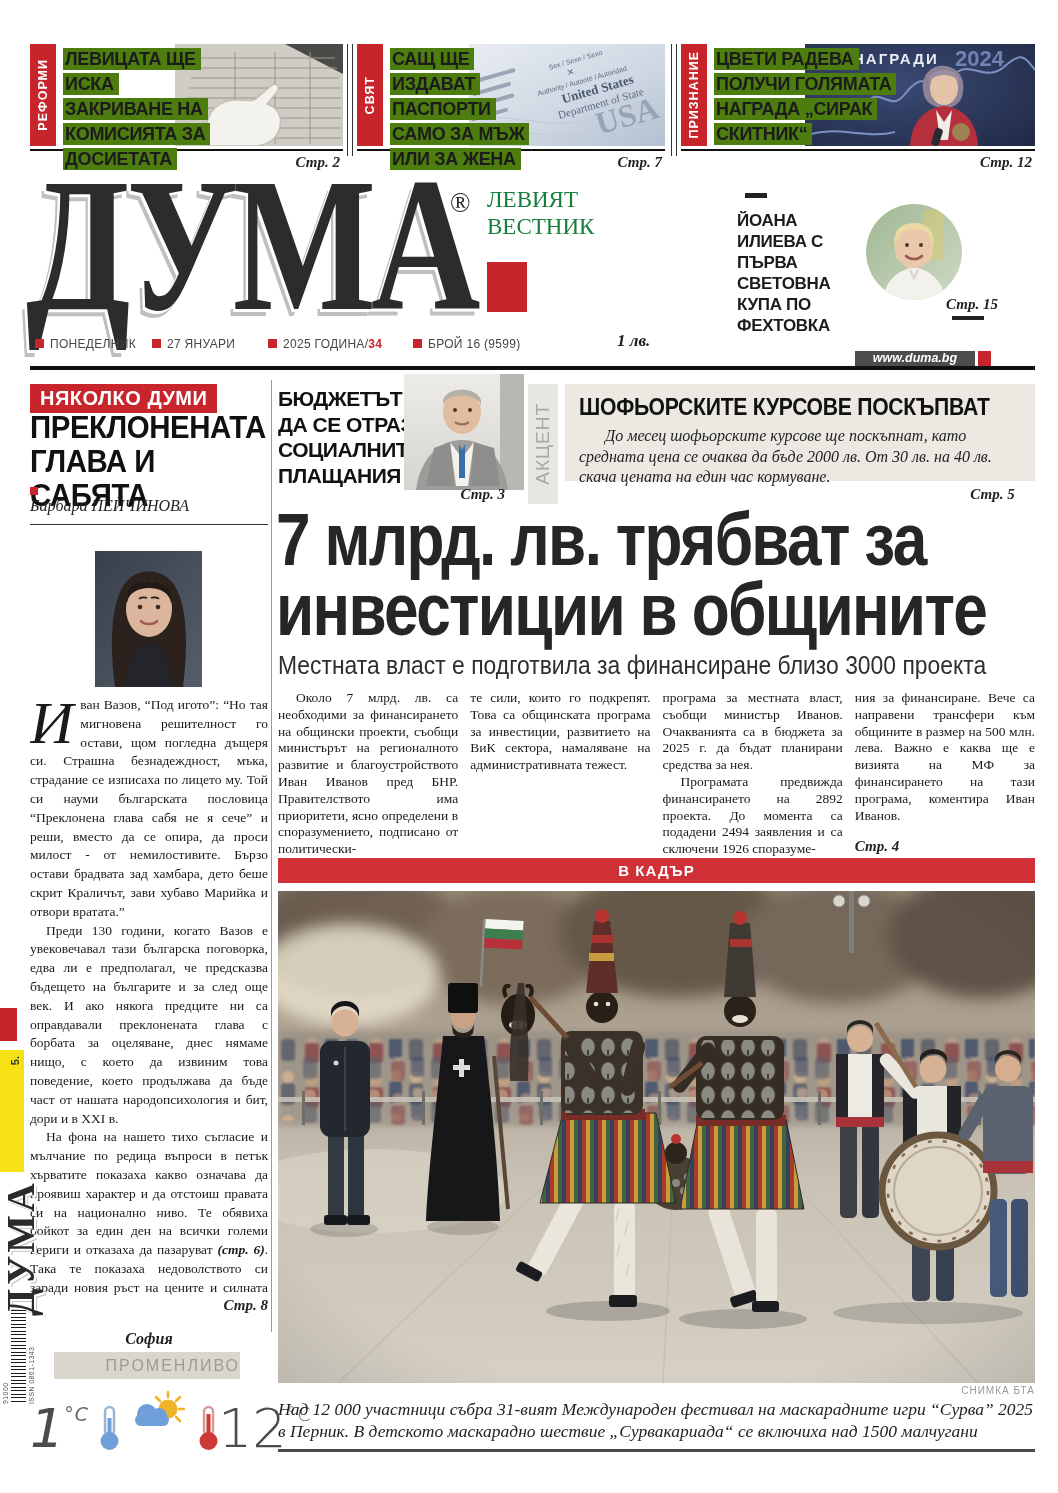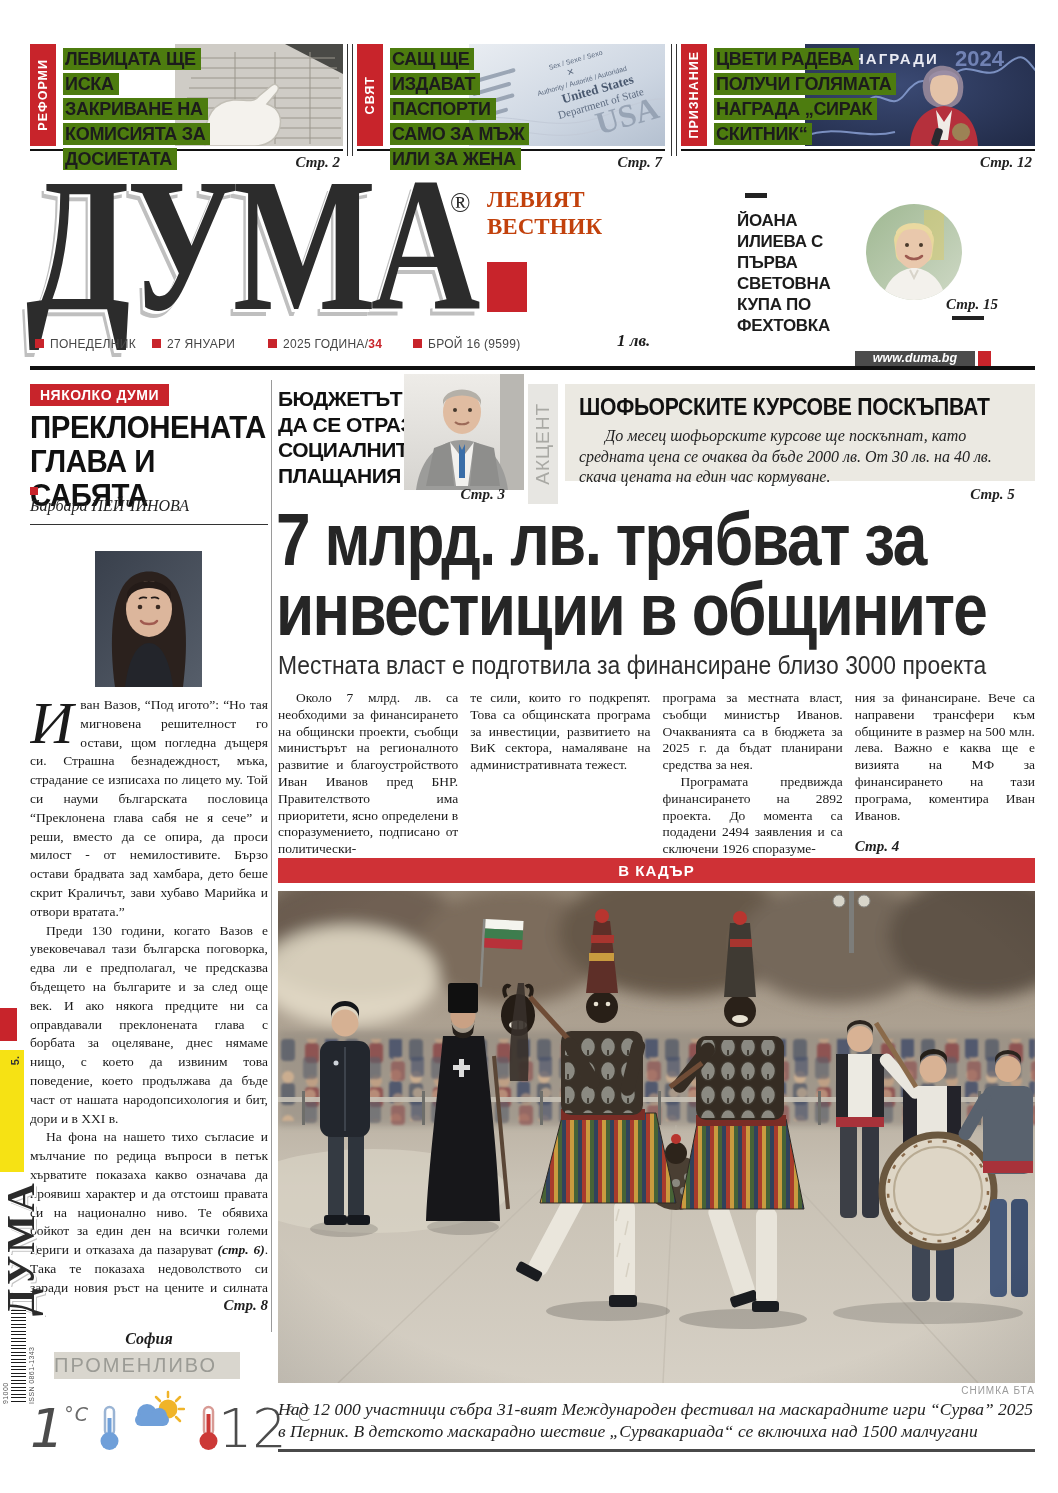--- a/index.html
+++ b/index.html
@@ -21,22 +21,22 @@
          box-decoration-break:clone;}
   .teaser-rule{position:absolute;left:0;right:0;top:105px;border-top:2px solid #111;}
   .teaser-page{position:absolute;right:3px;top:110px;}
   .vsep{position:absolute;top:44px;height:112px;width:4px;border-left:1.5px solid #333;border-right:1.5px solid #333;}
 
   
   .logo{position:absolute;left:26px;top:150px;font-family:"Liberation Serif",serif;font-weight:bold;
         font-size:190px;line-height:190px;letter-spacing:-7px;color:#2c2c2c;transform:scaleX(0.80);
         transform-origin:left top;text-shadow:-3px 3px 0 #ffffff,-6px 7px 0 #bfbfbf;white-space:nowrap;}
   .regmark{position:absolute;left:450px;top:188px;font-family:"Liberation Serif",serif;font-size:27px;color:#2c2c2c;}
-  .tagline{position:absolute;left:487px;top:186px;font-family:"Liberation Serif",serif;font-weight:bold;
-        font-size:23px;line-height:27px;color:#c2410c;}
+  .tagline{position:absolute;left:487px;top:186px;font-family:"Liberation Serif",serif;font-weight:normal;
+        font-size:23px;line-height:27px;color:#15803d;}
   .red-square{position:absolute;left:487px;top:262px;width:40px;height:50px;background:var(--red);}
   .promo-dash1{position:absolute;left:745px;top:193px;width:22px;height:5px;background:#222;}
   .promo-title{position:absolute;left:737px;top:210px;width:132px;font-weight:bold;font-size:17px;
         line-height:21px;letter-spacing:-0.3px;}
   .promo-circle{position:absolute;left:866px;top:204px;width:96px;height:96px;border-radius:50%;overflow:hidden;}
   .promo-page{position:absolute;left:938px;top:296px;width:60px;text-align:right;}
   .promo-dash2{position:absolute;left:952px;top:316px;width:32px;height:4px;background:#222;}
 
   
   .dl-item{position:absolute;top:337px;font-size:12px;color:#474747;letter-spacing:0.3px;white-space:nowrap;}
@@ -44,41 +44,41 @@
   .dl-red{color:var(--red);font-weight:bold;}
   .price{position:absolute;left:617px;top:331px;font-family:"Liberation Serif",serif;font-style:italic;
         font-weight:bold;font-size:17px;}
   .web-bar{position:absolute;left:855px;top:351px;width:120px;height:15px;background:#4c4c4c;color:#fff;
         font-weight:bold;font-style:italic;font-size:12.5px;text-align:center;line-height:15px;}
   .web-sq{position:absolute;left:978px;top:351px;width:13px;height:15px;background:var(--red);}
   .main-rule{position:absolute;left:30px;top:366px;width:1005px;height:4px;background:#111;}
 
   
   .op-label{position:absolute;left:30px;top:384px;background:var(--red);color:#fff;font-weight:bold;
-        font-size:14px;padding:3px 10px;letter-spacing:0.5px;}
+        font-size:20px;padding:3px 10px;letter-spacing:0.5px;}
   .op-title{position:absolute;left:30px;top:410px;width:262px;font-weight:bold;font-size:32px;
         line-height:34px;letter-spacing:-0.5px;transform:scaleX(0.92);transform-origin:left top;color:#111;}
   .op-sq{position:absolute;left:30px;top:487px;width:8px;height:8px;background:var(--red);}
   .op-author{position:absolute;left:30px;top:497px;font-family:"Liberation Serif",serif;font-style:italic;
         font-size:16px;color:#222;}
   .op-rule{position:absolute;left:30px;top:524px;width:238px;border-top:1.5px solid #333;}
   .op-photo{position:absolute;left:95px;top:551px;width:107px;height:136px;overflow:hidden;}
   .op-body{position:absolute;left:30px;top:696px;width:238px;height:604px;overflow:hidden;
         font-family:"Liberation Serif",serif;font-size:13.5px;line-height:18.8px;text-align:justify;color:#1a1a1a;}
   .op-body p{margin:0;}
   .op-body p + p{text-indent:16px;}
   .dropcap{float:left;font-family:"Liberation Serif",serif;font-style:italic;font-size:60px;
         line-height:46px;padding:4px 7px 0 0;}
   .op-page{position:absolute;left:30px;top:1297px;width:238px;text-align:right;}
 
   
   .w-city{position:absolute;left:30px;top:1330px;width:238px;text-align:center;
         font-family:"Liberation Serif",serif;font-style:italic;font-weight:bold;font-size:16px;}
   .w-cond{position:absolute;left:54px;top:1352px;width:186px;height:27px;background:#d9d6ce;color:#9b9b95;
-        font-size:20px;letter-spacing:2px;text-align:left;line-height:27px;}
+        font-size:16px;letter-spacing:2px;text-align:right;line-height:27px;}
   .w-temp{position:absolute;top:1384px;font-size:54px;color:#4c4c4c;font-family:"DejaVu Sans",sans-serif;
         font-weight:200;line-height:60px;}
   .w-temp .deg{font-size:19px;vertical-align:26px;color:#6a6a6a;letter-spacing:1px;}
 
   
   .rail-red{position:absolute;left:0;top:1008px;width:17px;height:33px;background:var(--red);}
   .rail-yellow{position:absolute;left:0;top:1050px;width:24px;height:122px;background:#f6e214;}
   .rail-note{position:absolute;left:9px;top:1056px;writing-mode:vertical-rl;transform:rotate(180deg);
         font-weight:bold;font-size:11px;color:#333;}
   .rail-logo{position:absolute;left:-3px;top:1180px;writing-mode:vertical-rl;transform:rotate(180deg);

